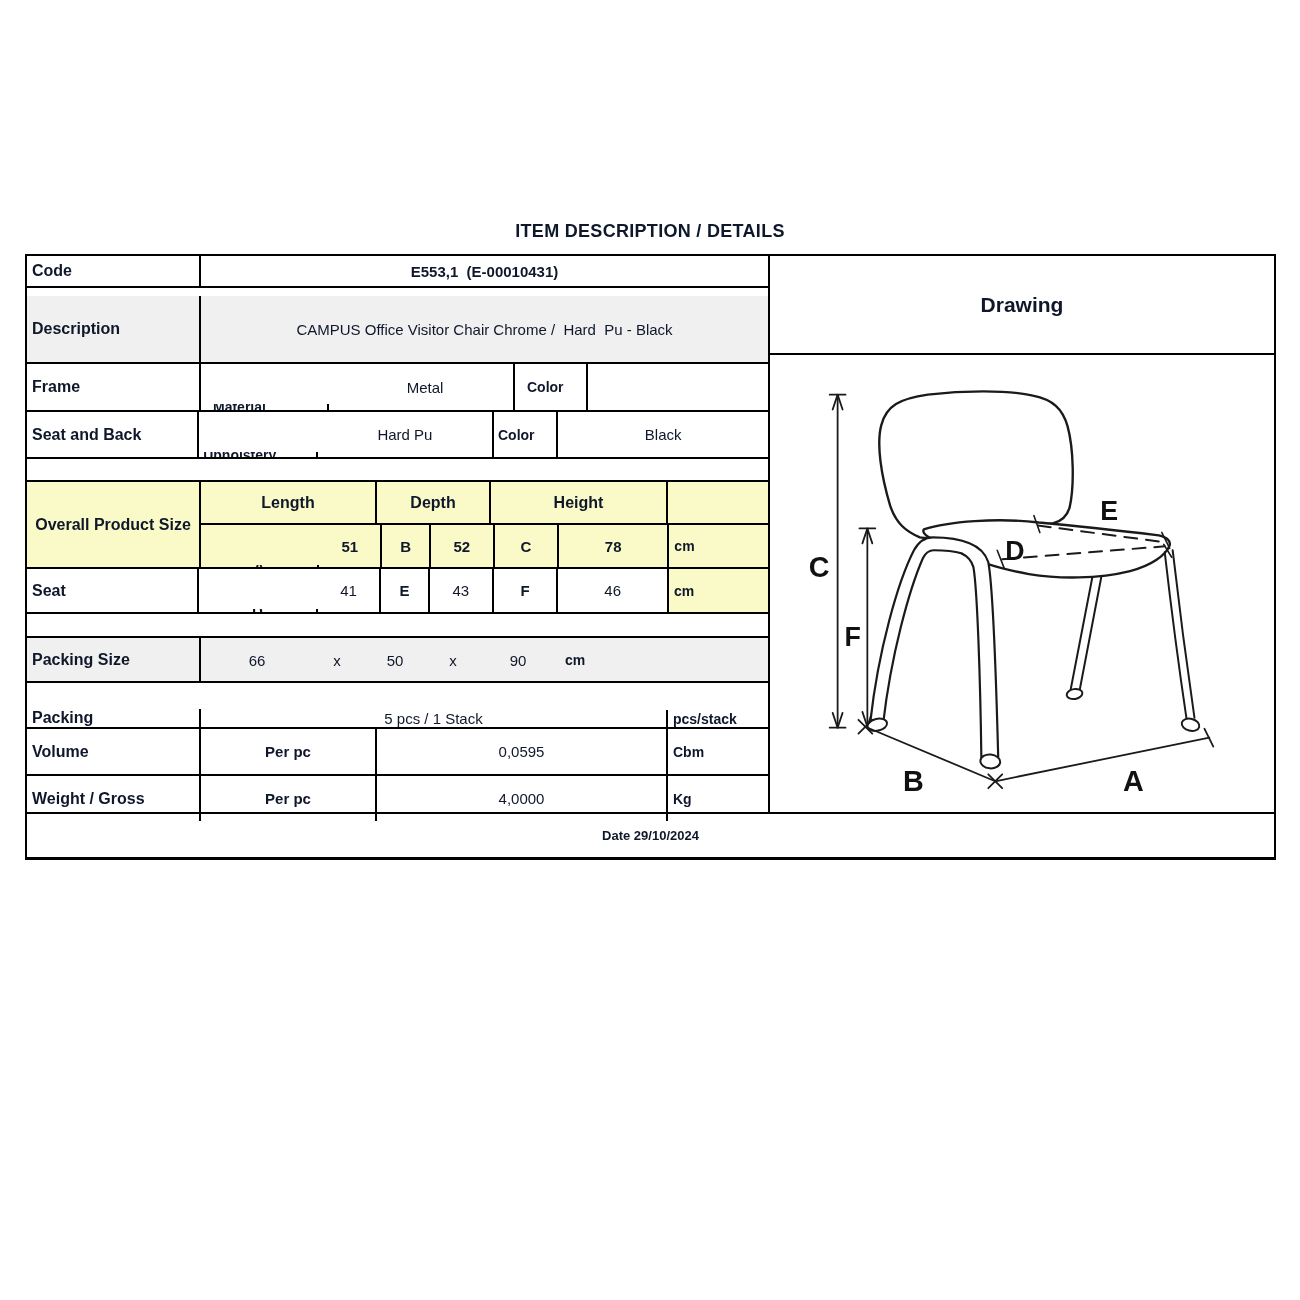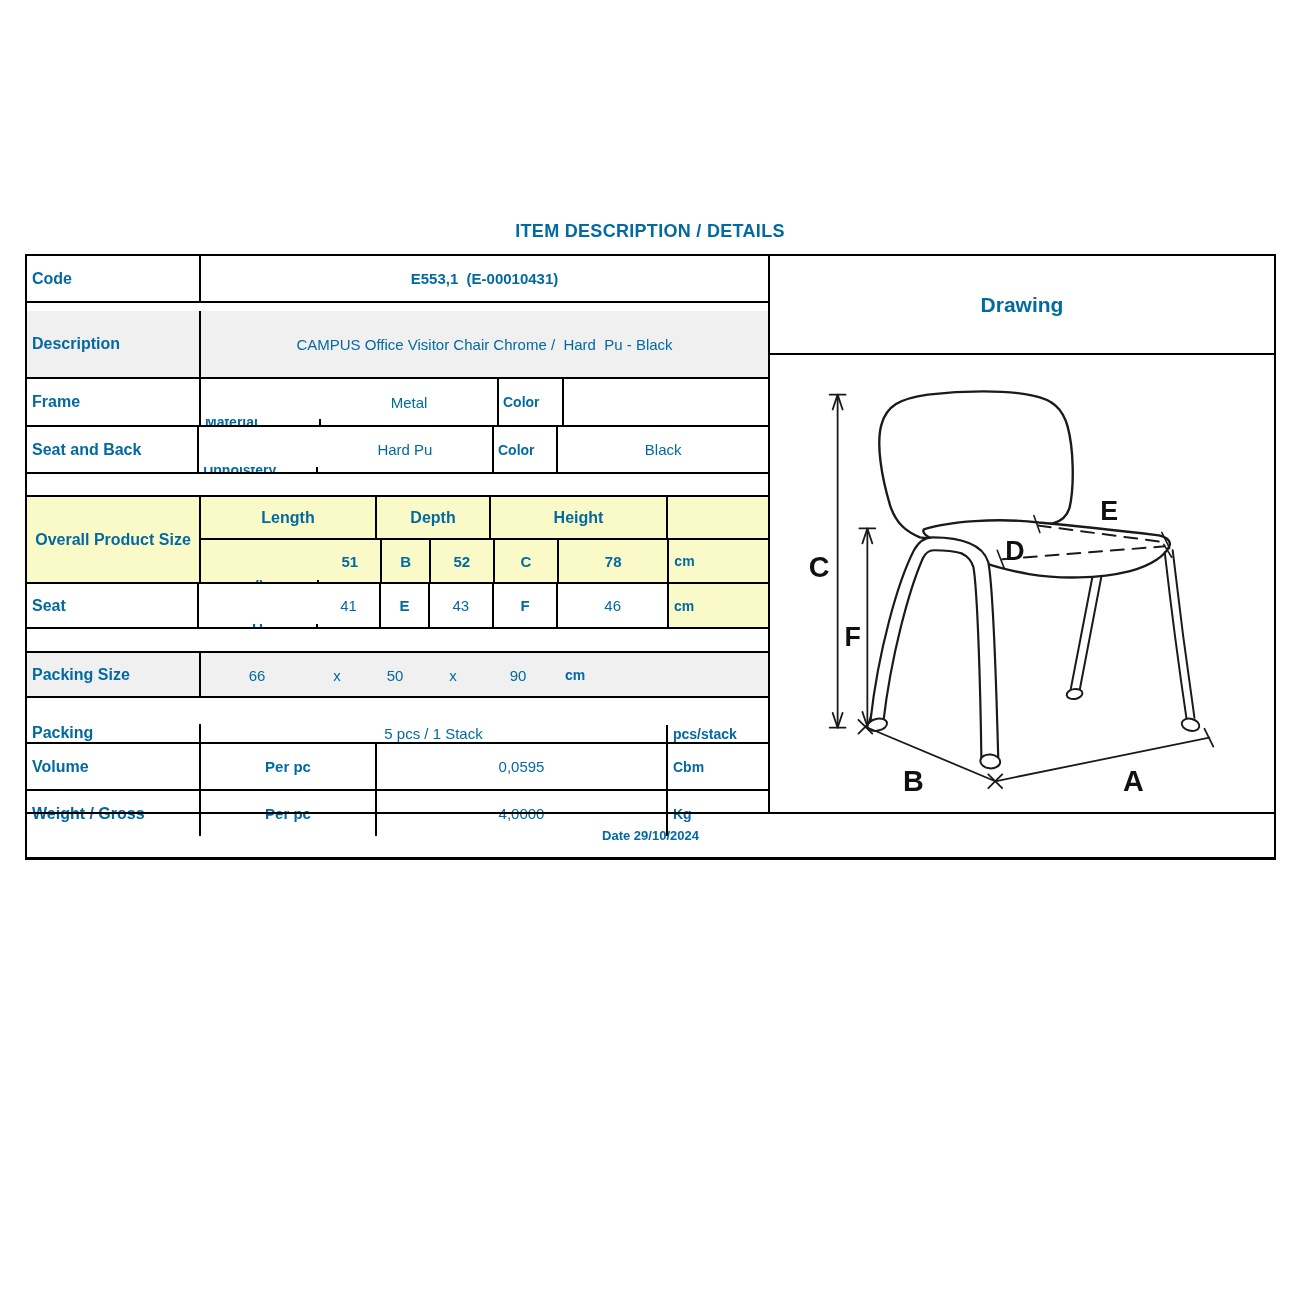--- a/index.html
+++ b/index.html
@@ -1,19 +1,19 @@
 <!DOCTYPE html>
 <html><head>
 <meta charset="utf-8">
 <style>
   * { margin:0; padding:0; box-sizing:border-box; }
   html,body { background:#ffffff; }
   .page {
     position:relative; width:1300px; height:1300px; background:#fff;
-    font-family:"Liberation Sans", sans-serif; color:#0369a1;
+    font-family:"Liberation Sans", sans-serif; color:#0f172a;
   }
   .title {
     position:absolute; left:0; top:221px; width:1300px;
     text-align:center; font-weight:bold; font-size:18px; letter-spacing:.3px;
   }
   .tbl {
     position:absolute; left:25px; top:254px; width:1251px; height:606px;
     border:2px solid #000; border-bottom-width:3px; background:#fff;
   }
   .left-section { position:absolute; left:0; top:0; width:741px; height:556px; }
@@ -27,23 +27,23 @@
   .cell.last { border-right:none; }
   .lbl { font-weight:bold; font-size:16px; padding-left:5px; }
   .sublbl { font-weight:bold; font-size:14px; padding-left:4px; }
   .ctr { justify-content:center; text-align:center; }
   .unit { font-weight:bold; font-size:14px; padding-left:5px; }
   .bold { font-weight:bold; }
   .gray { background:#F0F0F0; }
   .yellow { background:#FAFAC8; }
   .pre { white-space:pre; }
   
-  .r-code { height:47px; }
+  .r-code { height:32px; }
   .r-desc { height:68px;margin-top:8px; }
-  .r-frame { height:48px; }
+  .r-frame { height:48px;gap:8px; }
   .r-seatback { height:47px; }
   .r-gap1 { height:23px; }
   .r-seat { height:45px; }
   .r-gap2 { height:24px; }
   .r-packsize { height:45px; }
   .r-packing { height:46px;align-items:flex-end; }
   .r-volume { height:47px; }
   .r-weight { height:45px; border-bottom:none; }
   
   .c-label { width:174px; }

